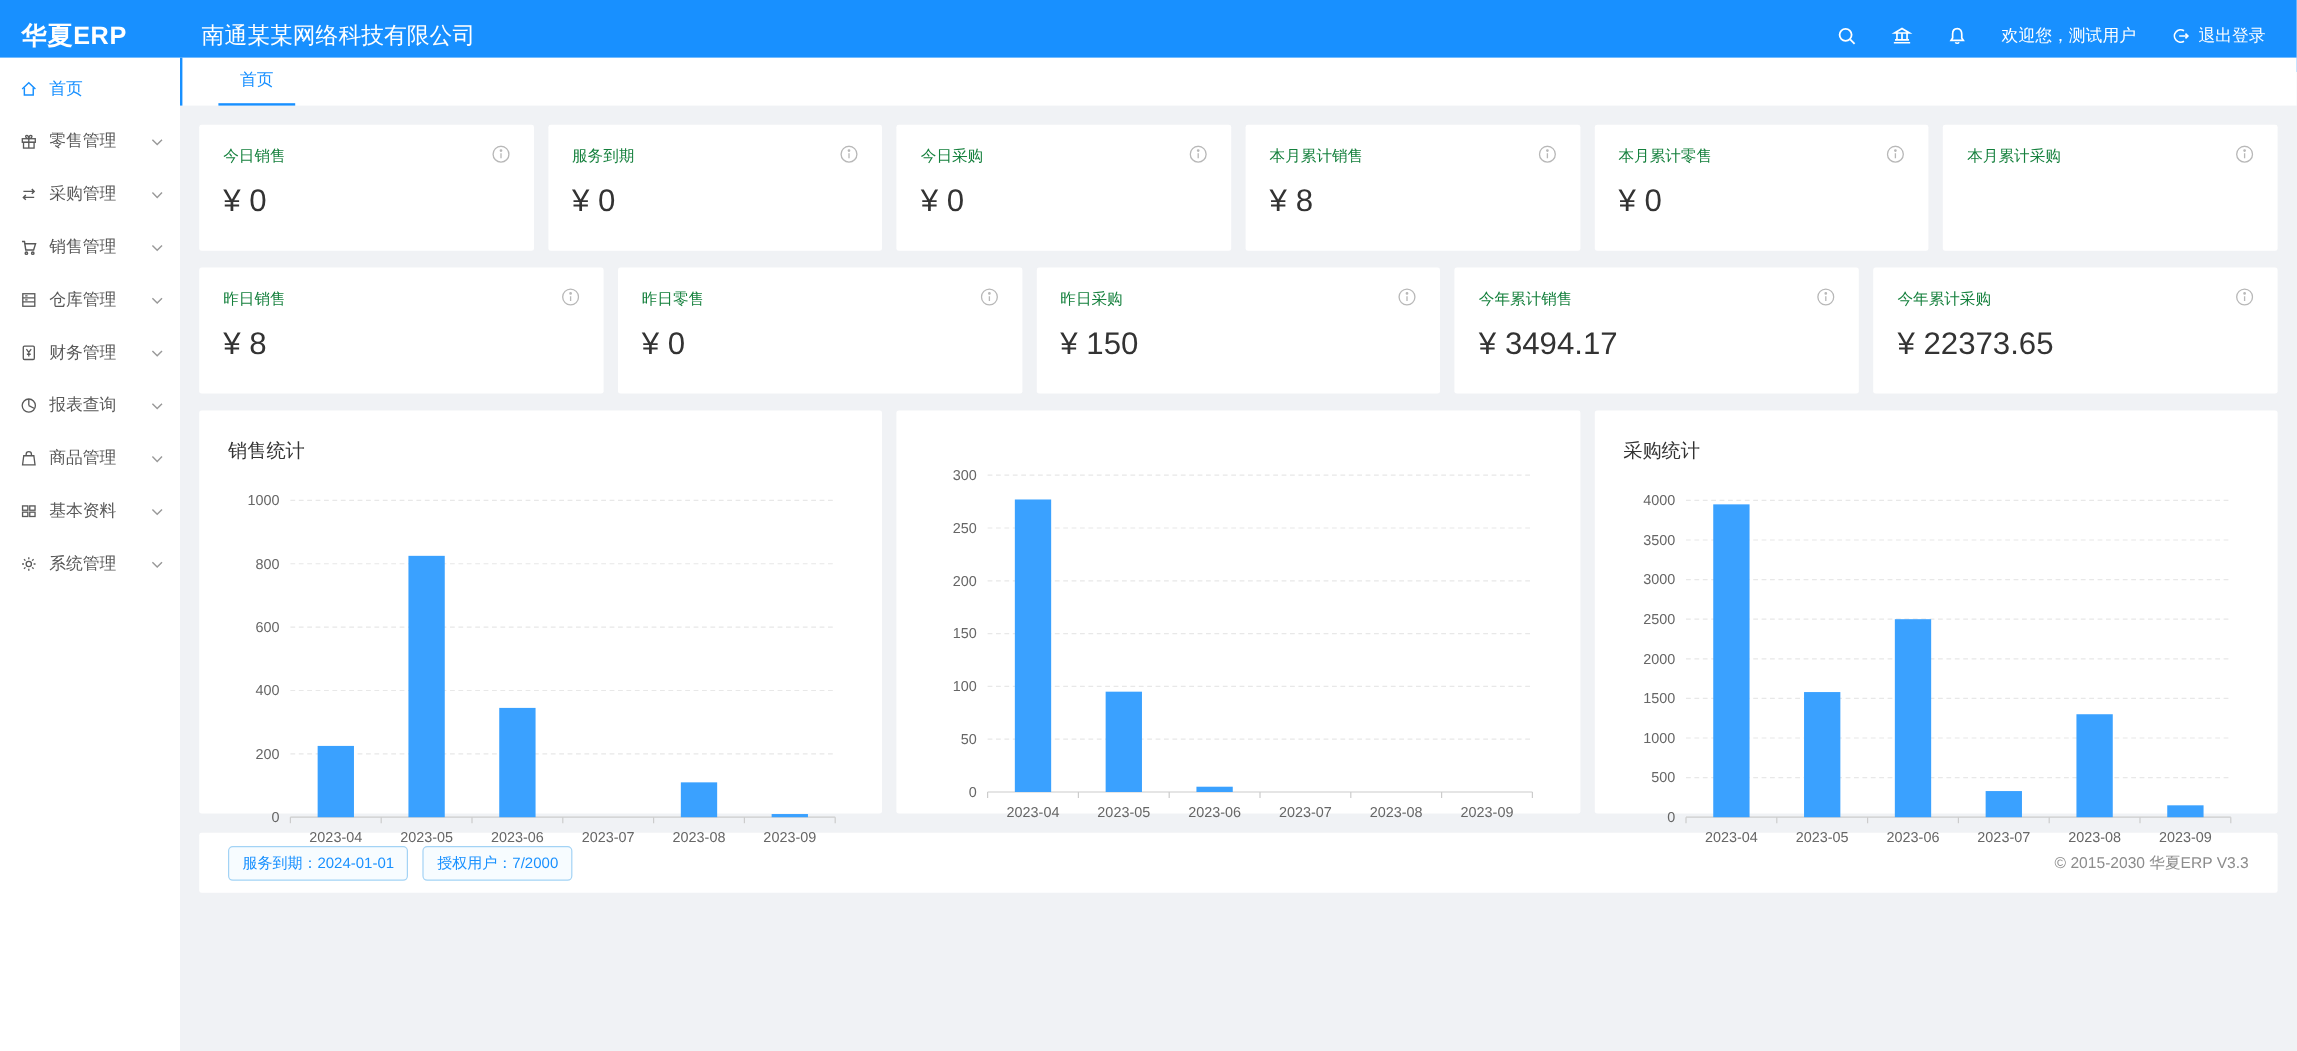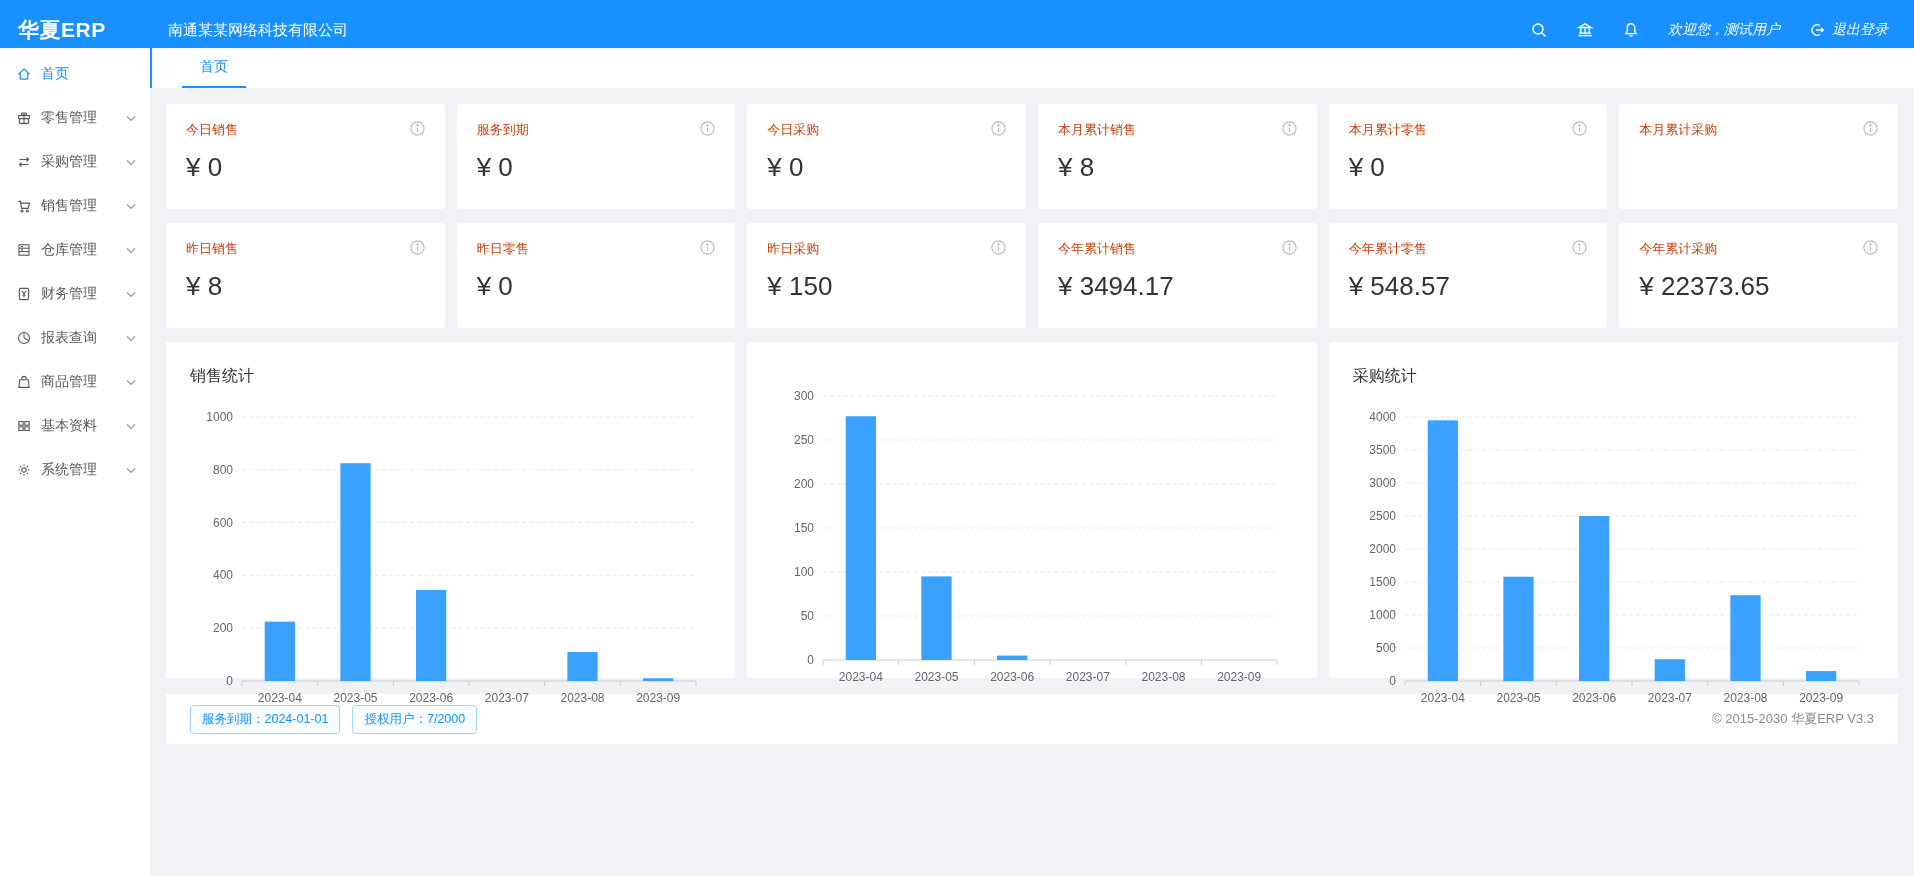--- a/index.html
+++ b/index.html
@@ -11,24 +11,24 @@
   }
   
   .header {
     position: absolute; top: 0; left: 0; right: 0; height: 60px;
     background: #1890ff; display: flex; align-items: center; color: #fff;
   }
   .logo {
     width: 150px; padding-left: 18px; font-size: 21px; font-weight: bold;
     letter-spacing: 0.5px; flex: none;
   }
-  .company { font-size: 15px; margin-left: 18px; }
+  .company { font-size: 19px; margin-left: 18px; }
   .header-right {
     margin-left: auto; display: flex; align-items: center; gap: 28px;
-    padding-right: 26px; font-size: 14px; font-style: italic;
+    padding-right: 26px; font-size: 14px;
   }
   .hicon { width: 18px; height: 18px; display: block; cursor: pointer; }
   .logout { display: flex; align-items: center; gap: 6px; cursor: pointer; }
   
   .sidebar {
     position: absolute; top: 48px; left: 0; bottom: 0; width: 150px;
     background: #fff; padding-top: 2px;
   }
   .side-item {
     height: 40px; margin: 4px 0; display: flex; align-items: center;
@@ -48,21 +48,21 @@
     font-size: 14px; color: #1890ff; border-bottom: 2px solid #1890ff; cursor: pointer;
   }
   .content { padding: 16px 16px 0 16px; }
   
   .cards-row { display: flex; gap: 12px; margin-bottom: 14px; }
   .stat-card {
     flex: 1; background: #fff; border-radius: 2px; height: 105px;
     padding: 17px 20px 0 20px;
   }
   .stat-head { display: flex; align-items: flex-start; justify-content: space-between; }
-  .stat-label { font-size: 13px; color: #c2410c; }
+  .stat-label { font-size: 13px; color: #15803d; }
   .info-icon { width: 15px; height: 15px; cursor: pointer; }
   .stat-value { margin-top: 13px; font-size: 26px; color: #333; }
   
   .charts-row { display: flex; gap: 12px; }
   .chart-card {
     flex: 1; background: #fff; border-radius: 2px; height: 336px;
     padding: 24px 24px 0 24px;
   }
   .chart-title { font-size: 16px; color: #333; }
   .chart-plot { margin-top: 16px; }
@@ -333,31 +333,20 @@
       <div class="stat-card">
         <div class="stat-head">
           <span class="stat-label">今年累计销售</span>
           <svg class="info-icon" viewBox="0 0 15 15" fill="none" stroke="#b8b8b8" stroke-width="1.1">
               <circle cx="7.5" cy="7.5" r="6.6"></circle>
               <line x1="7.5" y1="6.8" x2="7.5" y2="10.8"></line>
               <circle cx="7.5" cy="4.5" r="0.6" fill="#b8b8b8"></circle>
             </svg>
         </div>
         <div class="stat-value">¥ 3494.17</div>
-      </div>
-      <div class="stat-card">
-        <div class="stat-head">
-          <span class="stat-label">今年累计零售</span>
-          <svg class="info-icon" viewBox="0 0 15 15" fill="none" stroke="#b8b8b8" stroke-width="1.1">
-              <circle cx="7.5" cy="7.5" r="6.6"></circle>
-              <line x1="7.5" y1="6.8" x2="7.5" y2="10.8"></line>
-              <circle cx="7.5" cy="4.5" r="0.6" fill="#b8b8b8"></circle>
-            </svg>
-        </div>
-        <div class="stat-value">¥ 548.57</div>
       </div>
       <div class="stat-card">
         <div class="stat-head">
           <span class="stat-label">今年累计采购</span>
           <svg class="info-icon" viewBox="0 0 15 15" fill="none" stroke="#b8b8b8" stroke-width="1.1">
               <circle cx="7.5" cy="7.5" r="6.6"></circle>
               <line x1="7.5" y1="6.8" x2="7.5" y2="10.8"></line>
               <circle cx="7.5" cy="4.5" r="0.6" fill="#b8b8b8"></circle>
             </svg>
         </div>

